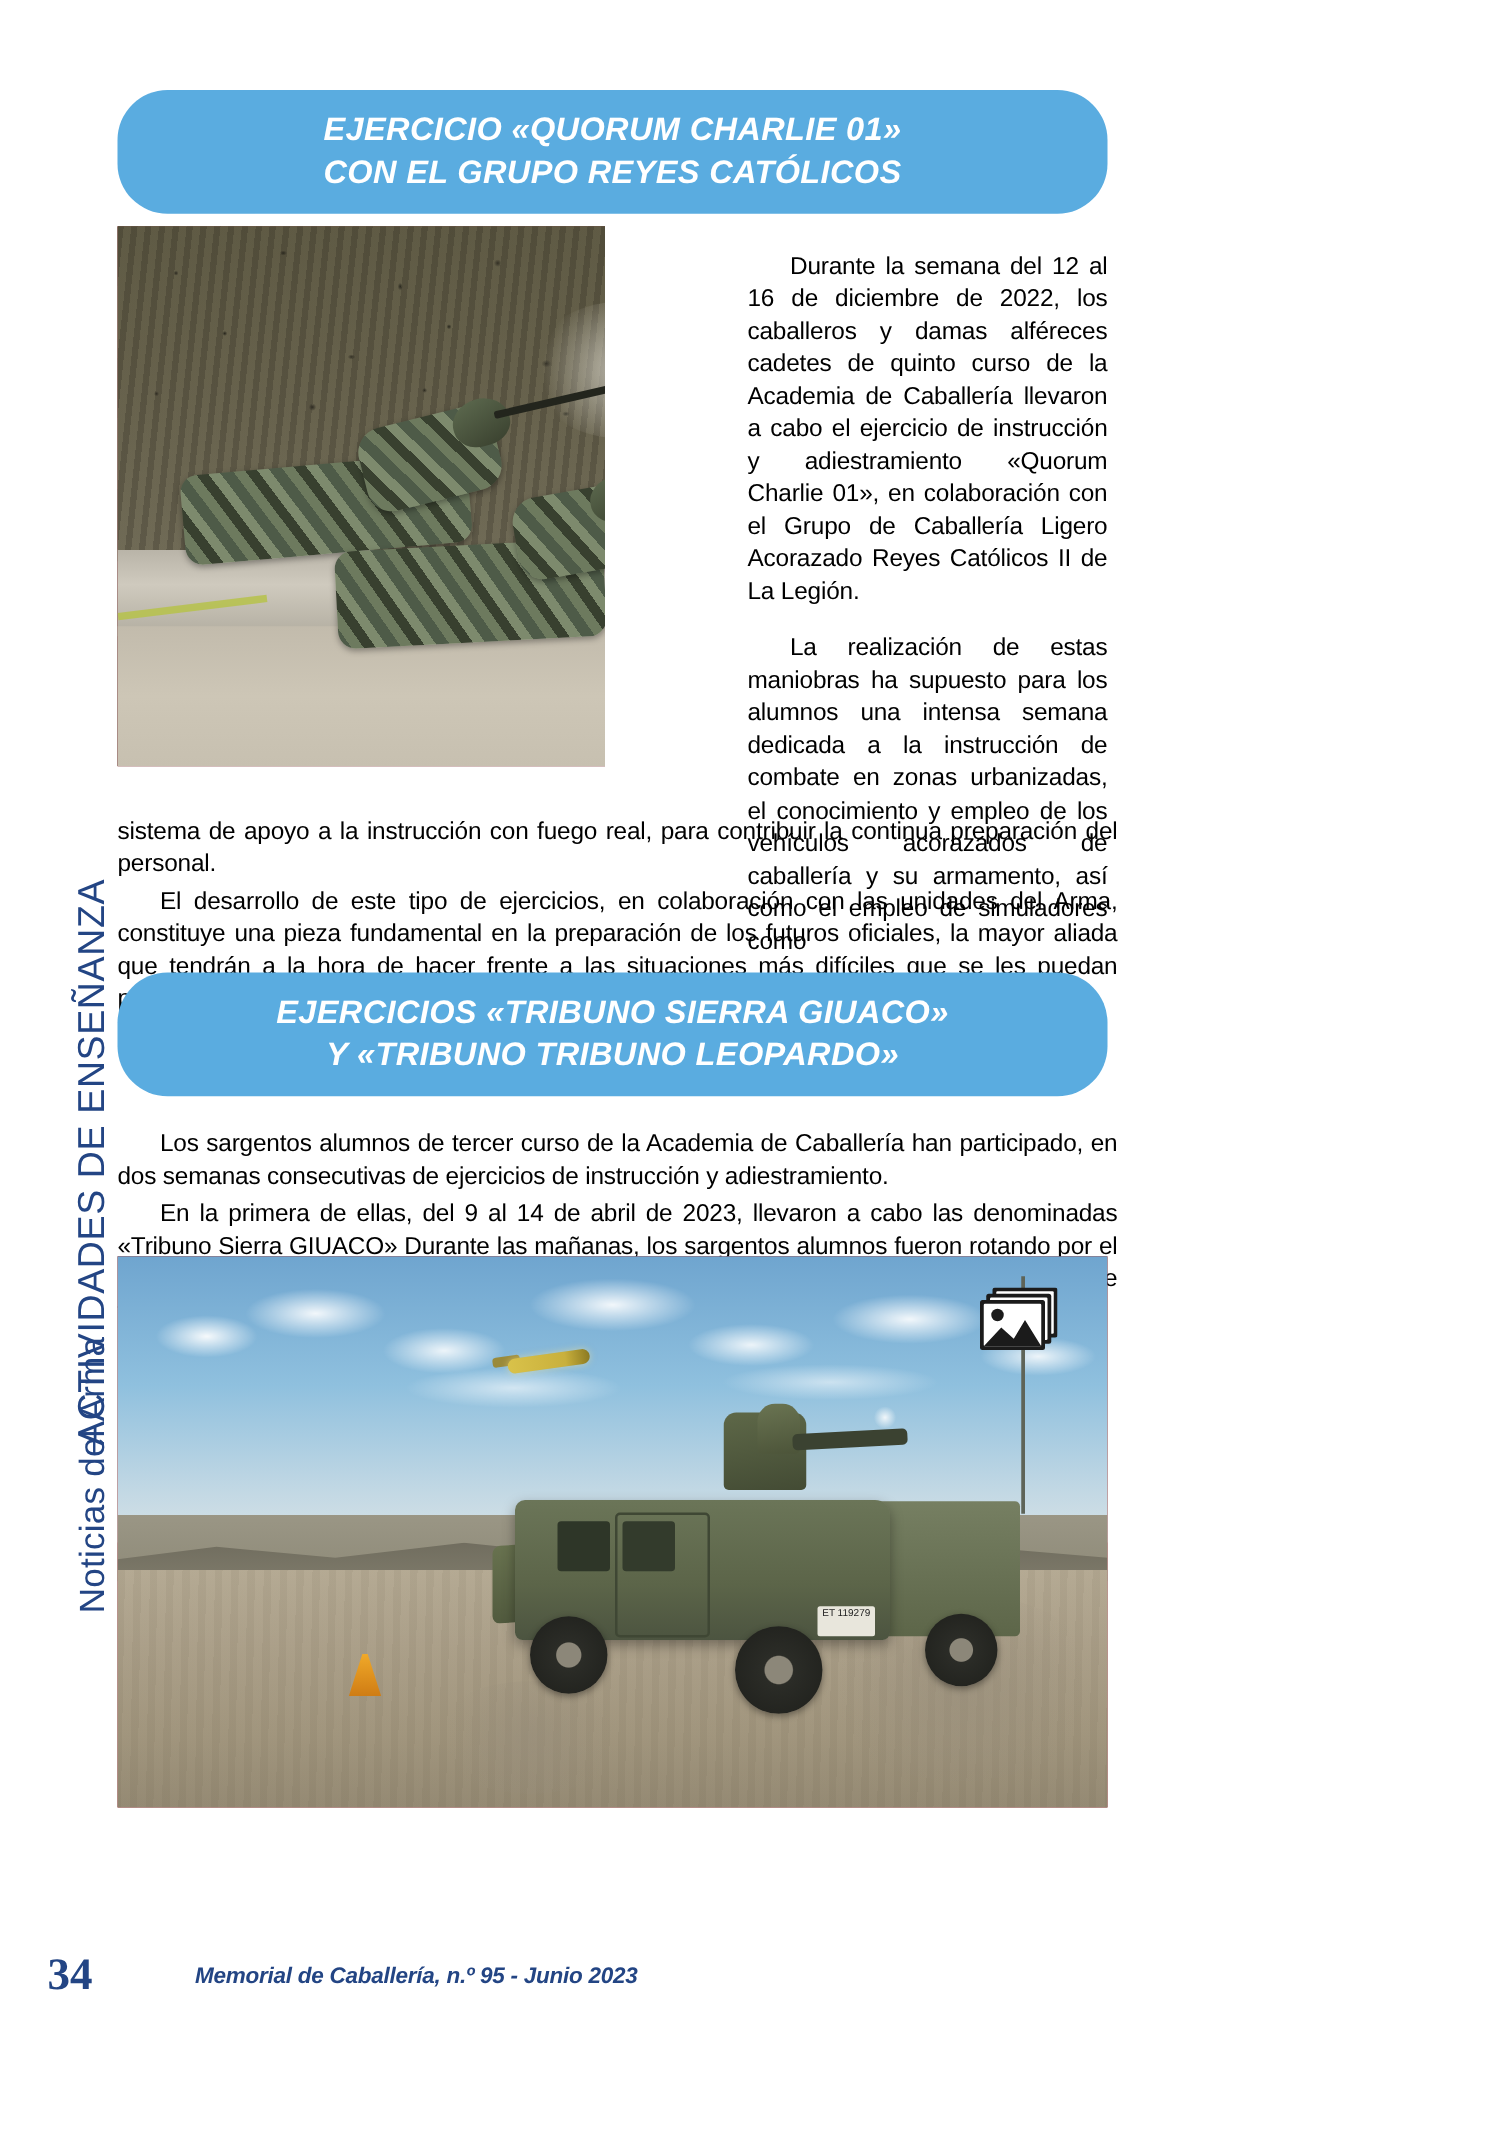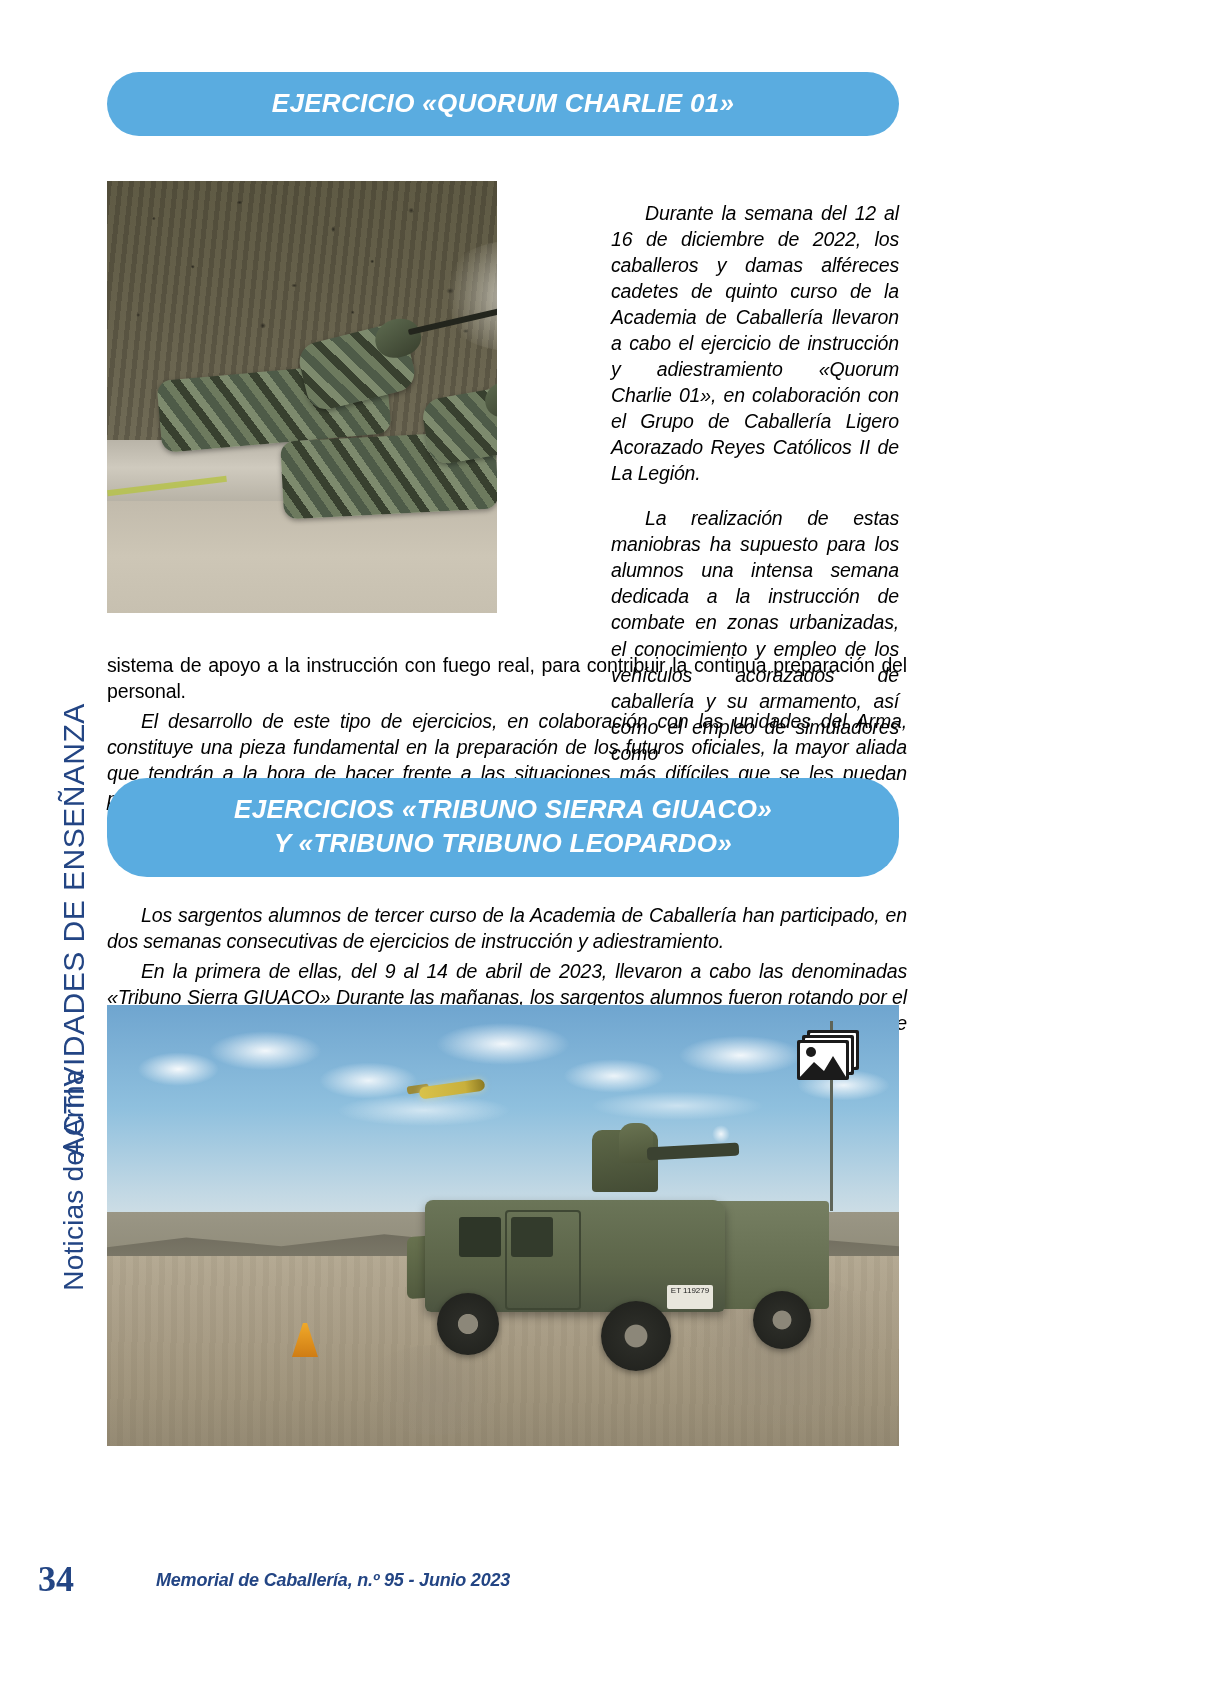--- a/index.html
+++ b/index.html
@@ -36,21 +36,21 @@
     font-weight:400;
     letter-spacing:0.2px;
     transform:translate(-50%,-50%) rotate(-90deg);
     top:1180px;
     left:74px;
   }
 
   
   .content{
     position:absolute;
-    left:107px;top:0;width:800px;height:1708px;
+    left:94px;top:0;width:800px;height:1708px;
   }
 
   
   .banner{
     background:#5aace0;
     border-radius:40px;
     padding:14px 40px 16px 40px;
     text-align:center;
     color:#ffffff;
     font-style:italic;
@@ -195,21 +195,21 @@
 
   
   .para{
     font-size:19.5px;
     line-height:1.335;
     color:#000000;
     text-align:justify;
     font-family:"Liberation Sans", sans-serif;
     letter-spacing:-0.15px;
   }
-  .para.indent{text-indent:34px;font-style:italic;}
+  .para.indent{text-indent:34px;}
   .col-right{
     position:absolute;left:504px;top:180px;width:288px;
   }
   .full-width{position:absolute;left:0;width:800px;margin-top:40px;}
   #p-flow-1{top:612px;}
   #p-flow-2{top:668px;}
   #p-s2-1{top:862px;}
   #p-s2-2{top:918px;}
 
   
@@ -231,20 +231,21 @@
 
   <div class="sidebar">
     <div class="vert-label vert-section">ACTIVIDADES DE ENSEÑANZA</div>
     <div class="vert-label vert-series">Noticias del Arma</div>
   </div>
 
   <div class="content">
 
     <div class="banner" id="banner1">
       <span class="ln">EJERCICIO «QUORUM CHARLIE 01»</span>
+      <span class="ln">CON EL GRUPO REYES CATÓLICOS</span>
     </div>
 
     <div class="photo" id="photo-top">
       <div class="ptop-sky"></div>
       <div class="ptop-grnd"></div>
       <div class="ptop-speck"></div>
       <div class="ptop-road"></div>
       <div class="ptop-roadline"></div>
       <div class="ptop-sand"></div>
       <div class="smoke" id="sm-a"></div>

